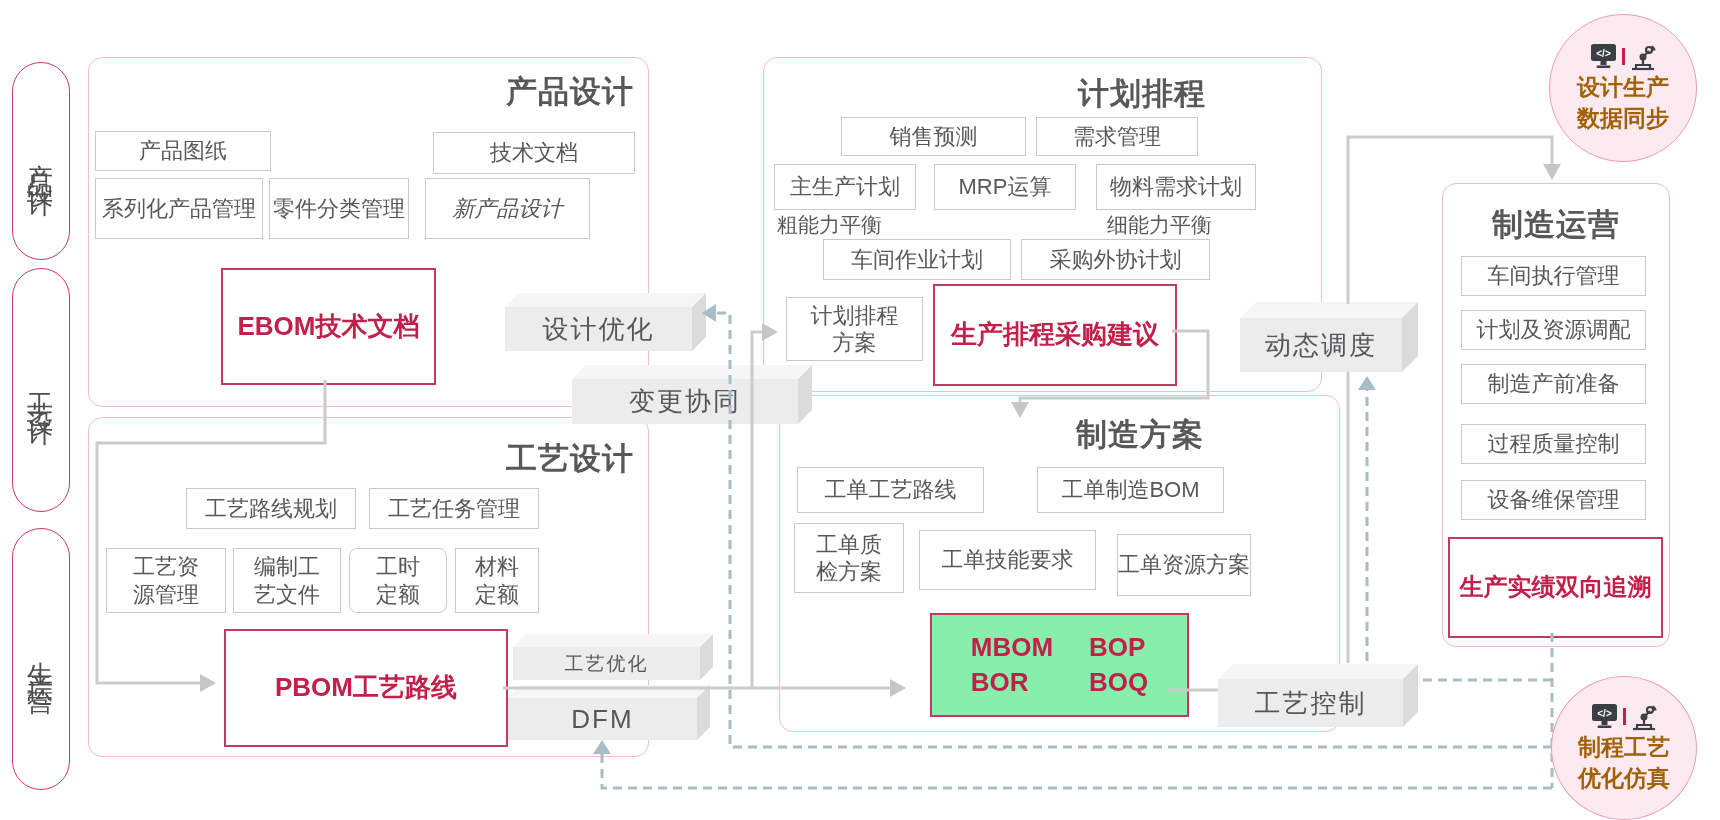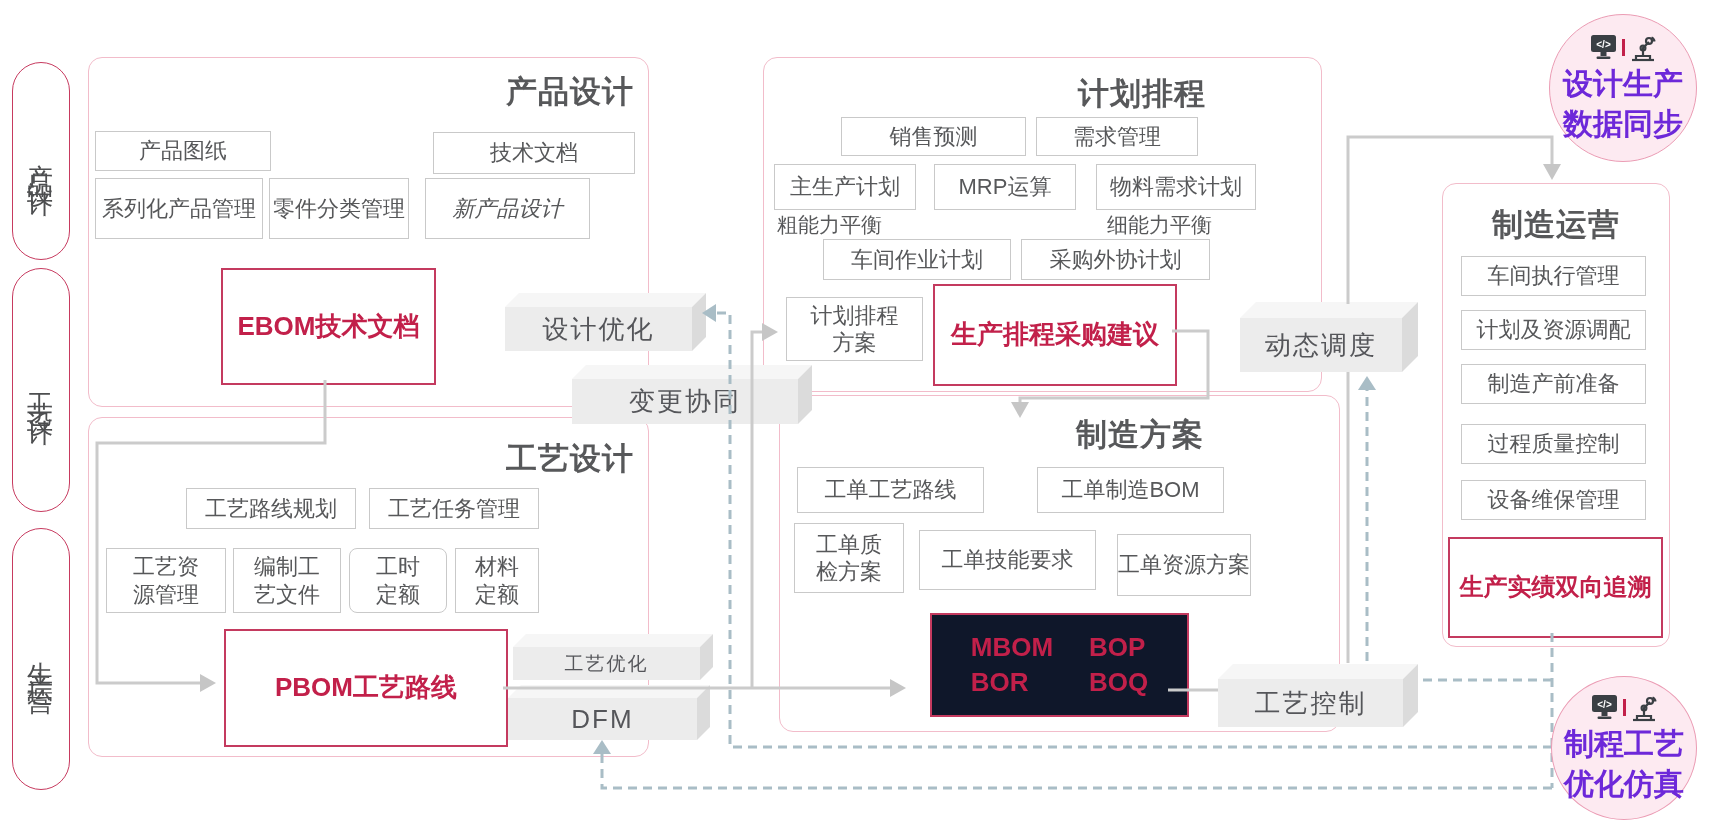--- a/index.html
+++ b/index.html
@@ -13,21 +13,21 @@
   
   .ib{position:absolute;background:#fff;border:1.5px solid #c9c9c9;color:#57585a;font-size:22px;
       display:flex;flex-direction:column;align-items:center;justify-content:center;text-align:center;
       line-height:1.25;white-space:nowrap;}
 
   
   .hb{position:absolute;background:#fff;border:2px solid #c43a5f;color:#c2204a;font-weight:bold;font-size:26px;
       display:flex;flex-direction:row;align-items:center;justify-content:center;text-align:center;
       line-height:1.35;white-space:nowrap;}
   .hb-grid{display:grid;grid-template-columns:auto auto;column-gap:36px;row-gap:0;justify-content:center;
-      align-content:center;text-align:left;position:absolute;background:#0f172a;border:2px solid #c43a5f;
+      align-content:center;text-align:left;position:absolute;background:#86efac;border:2px solid #c43a5f;
       color:#c2204a;font-weight:bold;font-size:26px;line-height:1.35;}
 
   
   .note{position:absolute;color:#57585a;font-size:21px;white-space:nowrap;}
 
   
   .slab{position:absolute;background:#ececec;color:#55565a;font-size:26px;letter-spacing:2px;
       display:flex;align-items:center;justify-content:center;white-space:nowrap;}
   .slab::before{content:"";position:absolute;left:0;top:calc(-1 * var(--d));width:100%;height:var(--d);
       background:#f6f6f6;transform:skewX(-45deg);transform-origin:bottom left;}
@@ -35,21 +35,21 @@
       background:#dbdbdb;transform:skewY(-45deg);transform-origin:top left;}
 
   
   .pill{position:absolute;width:56px;background:#fff;border:1.5px solid #c73a5f;border-radius:30px;
       display:flex;align-items:center;justify-content:center;color:#4d4e50;font-size:26px;
       writing-mode:vertical-rl;text-orientation:upright;letter-spacing:9px;}
 
   
   .badge{position:absolute;background:#fdeaf1;border:1.5px solid #eb9cb4;border-radius:50%;
       display:flex;flex-direction:column;align-items:center;justify-content:center;gap:1px;}
-  .badge .bline{color:#6d28d9;font-size:30px;font-weight:bold;line-height:1.3;white-space:nowrap;}
+  .badge .bline{color:#a16207;font-size:23px;font-weight:bold;line-height:1.3;white-space:nowrap;}
 
   svg.overlay{position:absolute;left:0;top:0;pointer-events:none;}
 </style>
 </head>
 <body>
 
 <div id="stage">
 
   <div class="gb" style="left:88px;top:57px;width:559px;height:348px;">
     <div class="gt" style="top:13px;right:14px;">产品设计</div>

